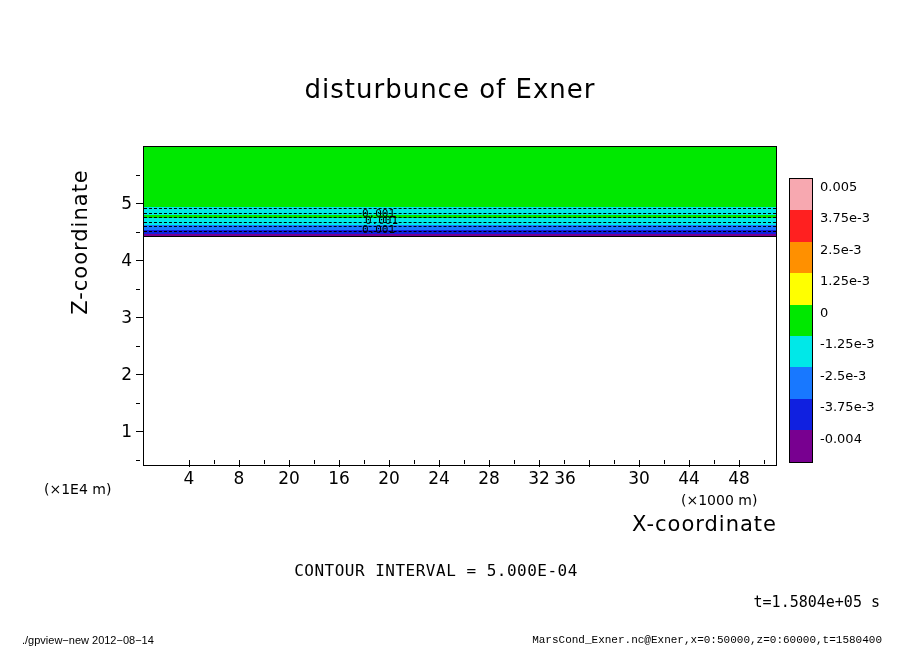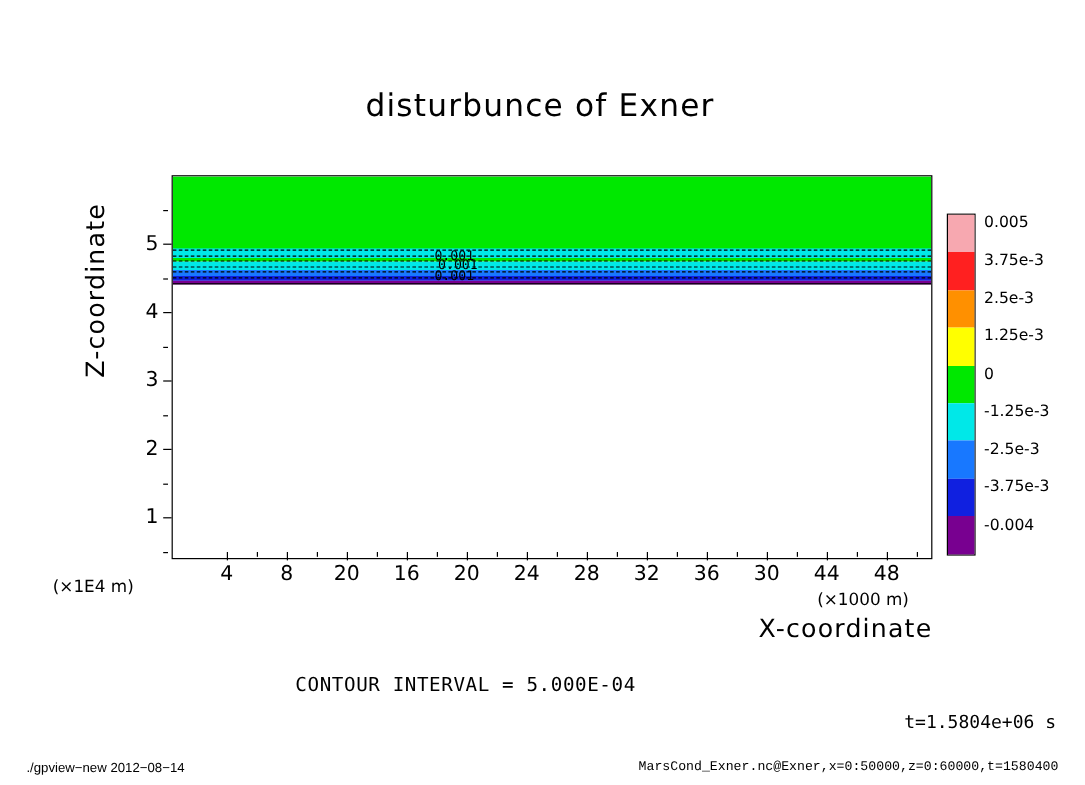--- a/index.html
+++ b/index.html
@@ -102,20 +102,21 @@
     left: 820px;
     font-size: 13px;
     transform: translateY(-50%);
     white-space: nowrap;
   }
 
   #contour-interval {
     left: 0; top: 561px; width: 776px; text-align: center;
     font-size: 16px; font-family: "DejaVu Sans Mono", monospace;
     letter-spacing: 0.5px;
+    padding-left: 48px;
   }
   #time-stamp {
     left: 0; top: 593px; width: 880px; text-align: right;
     font-size: 15px; font-family: "DejaVu Sans Mono", monospace;
   }
   #footer-left {
     left: 22px; top: 634px; font-size: 11px;
     font-family: Liberation Sans, sans-serif;
   }
   #footer-right {
@@ -183,21 +184,21 @@
 
 <div class="abs" id="x-tick-labels" style="left:143px;top:468px;width:634px;height:24px;">
   <div class="xlab" style="left:46px;">4</div>
   <div class="xlab" style="left:96px;">8</div>
   <div class="xlab" style="left:146px;">20</div>
   <div class="xlab" style="left:196px;">16</div>
   <div class="xlab" style="left:246px;">20</div>
   <div class="xlab" style="left:296px;">24</div>
   <div class="xlab" style="left:346px;">28</div>
   <div class="xlab" style="left:396px;">32</div>
-  <div class="xlab" style="left:446px;">36</div>
+  <div class="xlab" style="left:422px;">36</div>
   <div class="xlab" style="left:496px;">30</div>
   <div class="xlab" style="left:546px;">44</div>
   <div class="xlab" style="left:596px;">48</div>
 </div>
 
 <div class="abs" id="y-ticks" style="left:136px;top:146px;width:8px;height:320px;">
   <div class="tick-y minor" style="top:29px;"></div>
   <div class="tick-y" style="top:57px;"></div>
   <div class="tick-y minor" style="top:86px;"></div>
   <div class="tick-y" style="top:114px;"></div>
@@ -241,15 +242,15 @@
   <div class="cb-tick-label" style="top:249px;">2.5e-3</div>
   <div class="cb-tick-label" style="top:280px;">1.25e-3</div>
   <div class="cb-tick-label" style="top:312px;">0</div>
   <div class="cb-tick-label" style="top:343px;">-1.25e-3</div>
   <div class="cb-tick-label" style="top:375px;">-2.5e-3</div>
   <div class="cb-tick-label" style="top:406px;">-3.75e-3</div>
   <div class="cb-tick-label" style="top:438px;">-0.004</div>
 </div>
 
 <div class="abs" id="contour-interval">CONTOUR INTERVAL = 5.000E-04</div>
-<div class="abs" id="time-stamp">t=1.5804e+06 s</div>
+<div class="abs" id="time-stamp">t=1.5804e+05 s</div>
 <div class="abs" id="footer-left">./gpview−new  2012−08−14</div>
 <div class="abs" id="footer-right">MarsCond_Exner.nc@Exner,x=0:50000,z=0:60000,t=1580400</div>
 
 </body></html>

